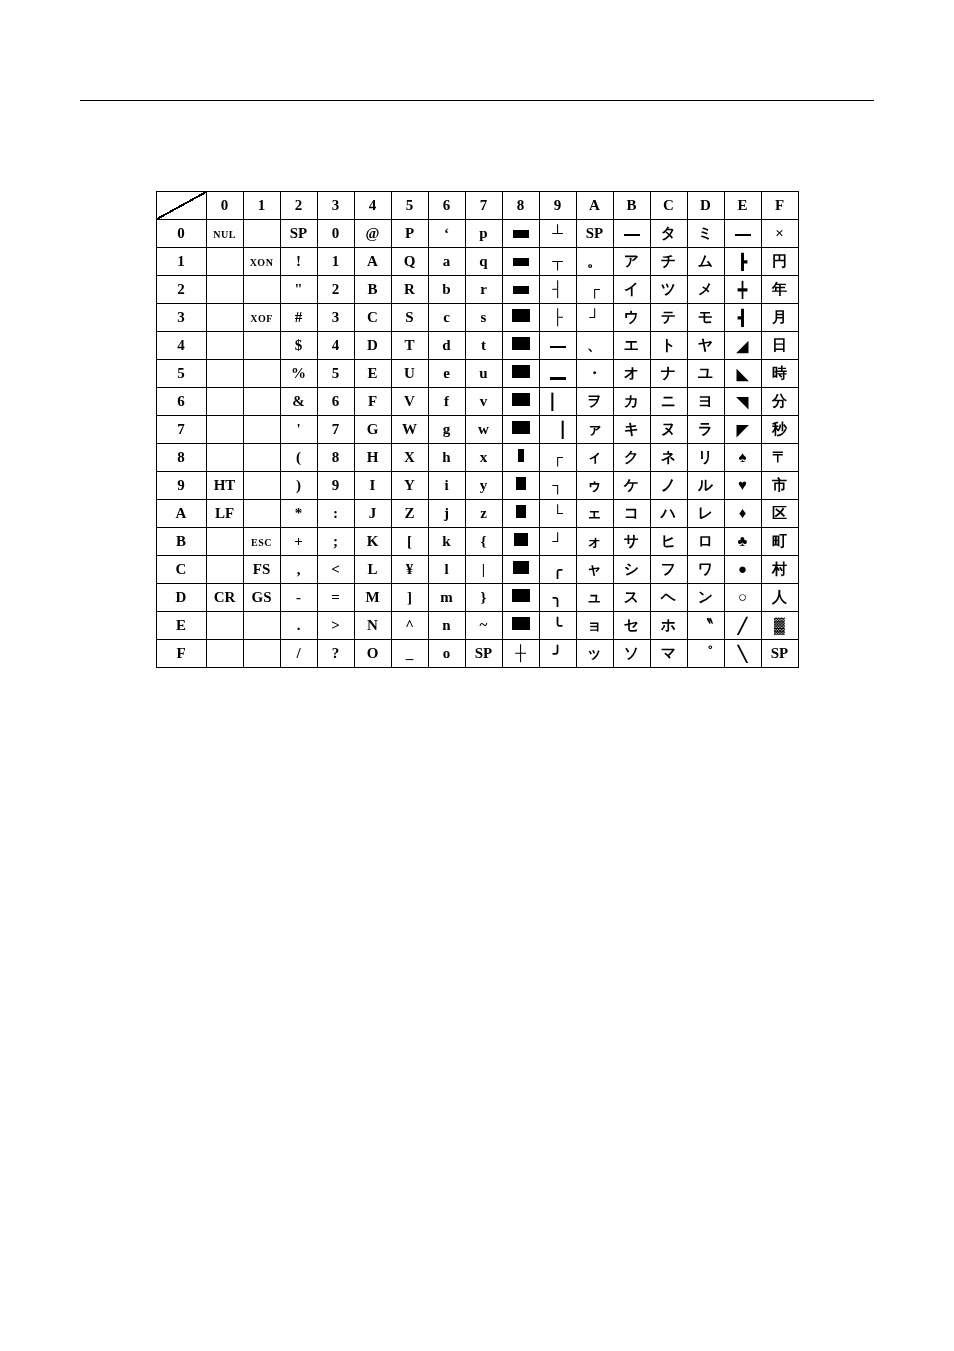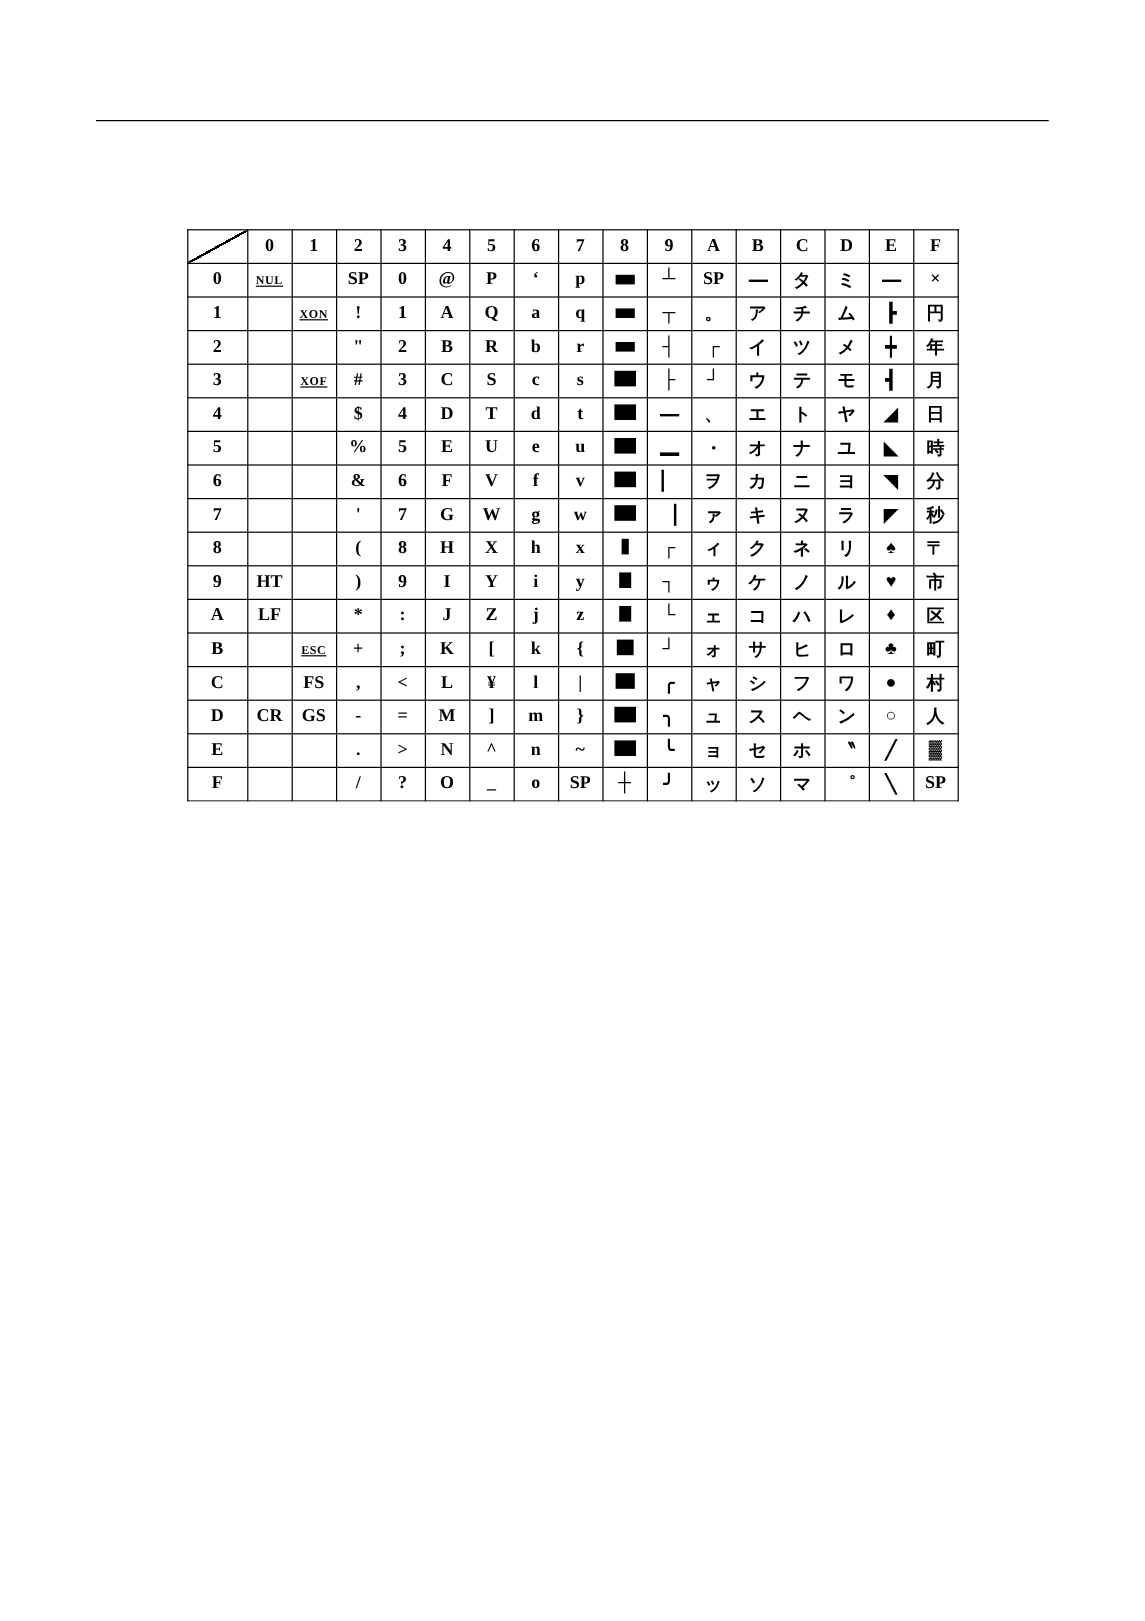--- a/index.html
+++ b/index.html
@@ -34,21 +34,20 @@
       padding: 0;
       box-sizing: border-box;
     }
     .char-table .col0 {
       width: 50px;
     }
     .small {
       font-size: 10px;
       font-weight: bold;
       letter-spacing: 0.5px;
-      text-decoration: underline;
     }
     .blk {
       display: inline-block;
       width: 16px;
       height: 13px;
       background: #000;
     }
     .under {
       display: inline-block;
       width: 16px;

